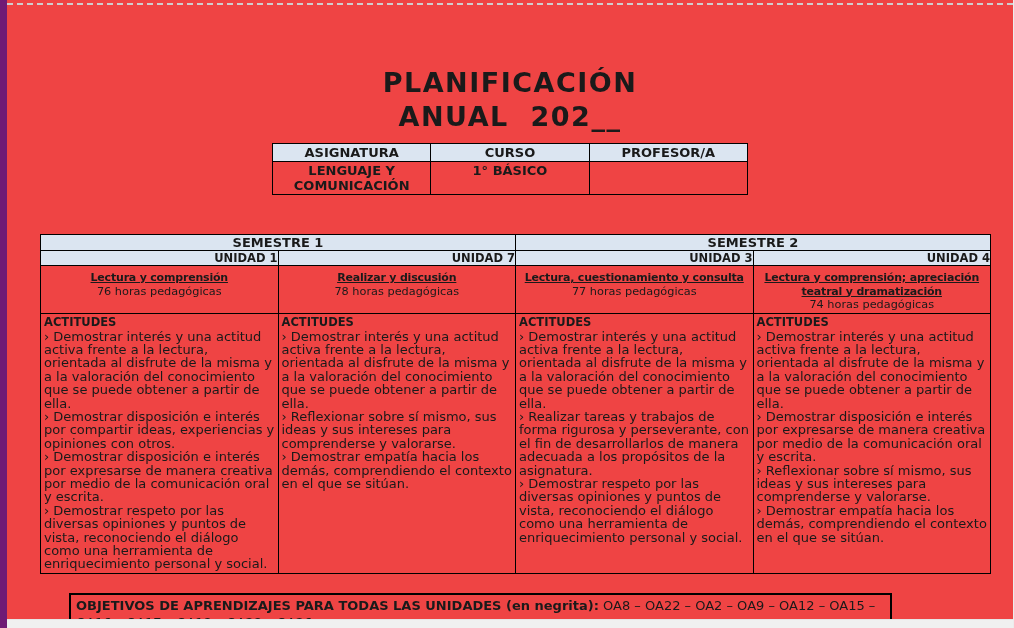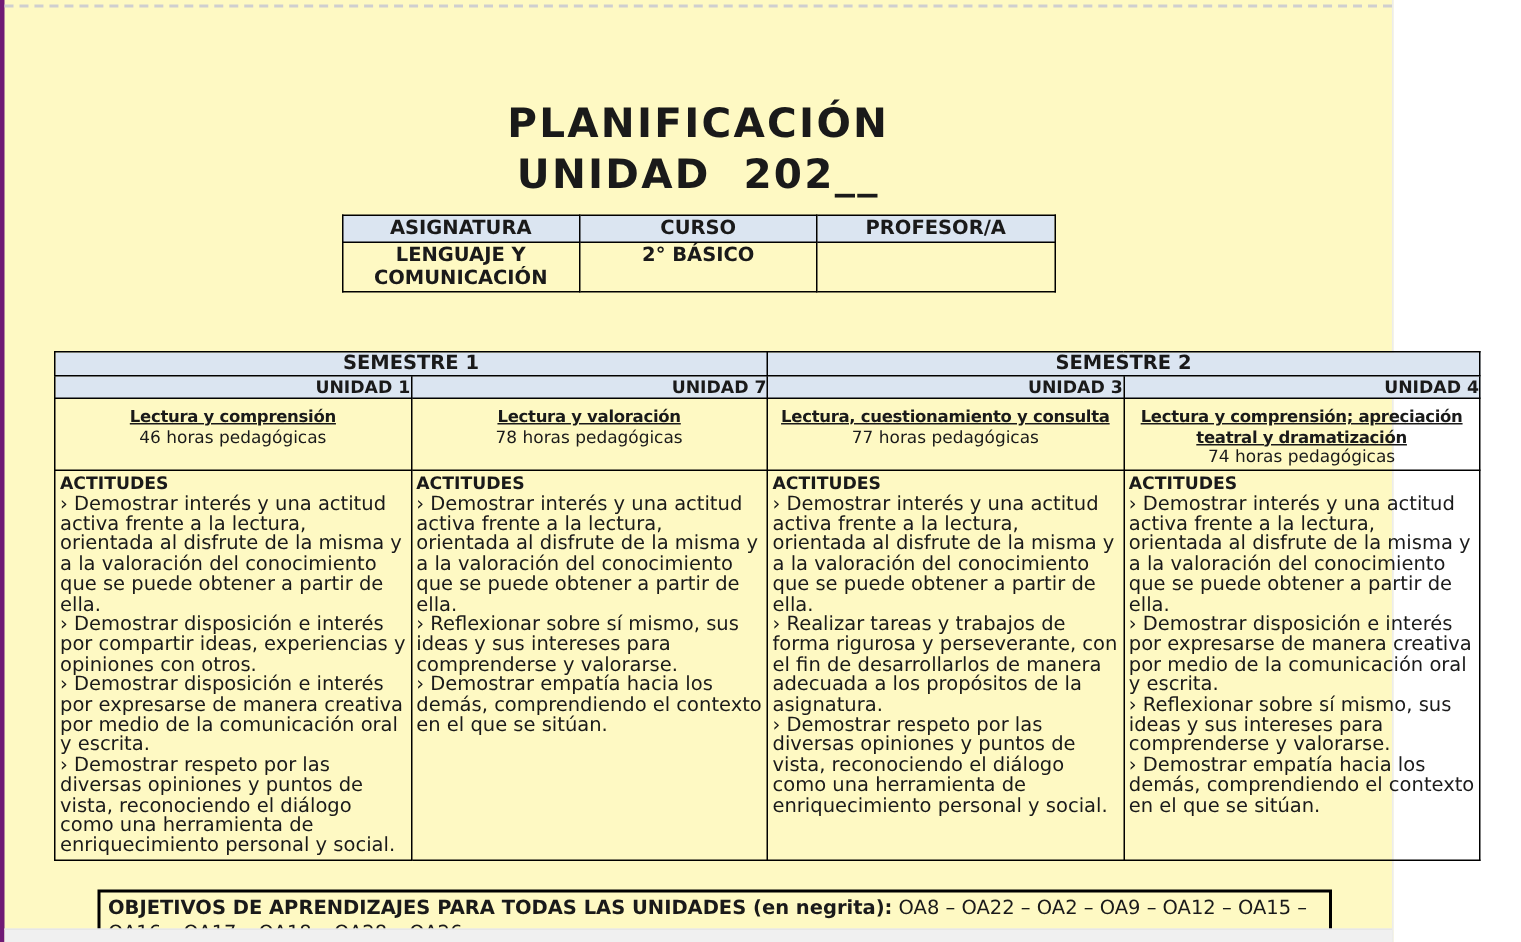--- a/index.html
+++ b/index.html
@@ -7,24 +7,24 @@
     padding: 0;
     width: 1014px;
     height: 628px;
     background: #ffffff;
     font-family: "DejaVu Sans", sans-serif;
     color: #1a1a1a;
     overflow: hidden;
   }
   .page {
     position: relative;
-    width: 929px;
+    width: 1014px;
     height: 628px;
-    background: #fef9c3;
-    border-left: 3px solid #701a75;
+    background: #ef4444;
+    border-left: 7px solid #701a75;
     border-right: 1px solid #ececec;
     box-sizing: border-box;
   }
   .page-top-dashed {
     position: absolute;
     top: 3px; left: 0; right: 0;
     border-top: 2px dashed #cfcfcf;
   }
   .page-bottom-strip {
     position: absolute;
@@ -131,58 +131,58 @@
     line-height: 17px;
   }
   .obj-label { font-weight: bold; }
 </style>
 </head>
 <body>
 
 <div class="page">
   <div class="page-top-dashed"></div>
 
-  <h1 class="title"><span>PLANIFICACIÓN</span><br><span>UNIDAD  202__</span></h1>
+  <h1 class="title"><span>PLANIFICACIÓN</span><br><span>ANUAL  202__</span></h1>
 
   <table class="info-table">
     <thead>
       <tr>
         <th>ASIGNATURA</th>
         <th>CURSO</th>
         <th>PROFESOR/A</th>
       </tr>
     </thead>
     <tbody>
       <tr>
         <td>LENGUAJE Y COMUNICACIÓN</td>
-        <td>2° BÁSICO</td>
+        <td>1° BÁSICO</td>
         <td></td>
       </tr>
     </tbody>
   </table>
 
   <table class="main-table">
     <tbody>
       <tr class="sem-row">
         <th colspan="2">SEMESTRE 1</th>
         <th colspan="2">SEMESTRE 2</th>
       </tr>
       <tr class="unit-row">
         <th>UNIDAD 1</th>
         <th>UNIDAD 7</th>
         <th>UNIDAD 3</th>
         <th>UNIDAD 4</th>
       </tr>
       <tr class="title-row">
         <td>
           <div class="unit-title">Lectura y comprensión</div>
-          <div class="unit-hours">46 horas pedagógicas</div>
-        </td>
-        <td>
-          <div class="unit-title">Lectura y valoración</div>
+          <div class="unit-hours">76 horas pedagógicas</div>
+        </td>
+        <td>
+          <div class="unit-title">Realizar y discusión</div>
           <div class="unit-hours">78 horas pedagógicas</div>
         </td>
         <td>
           <div class="unit-title">Lectura, cuestionamiento y consulta</div>
           <div class="unit-hours">77 horas pedagógicas</div>
         </td>
         <td>
           <div class="unit-title">Lectura y comprensión; apreciación teatral y dramatización</div>
           <div class="unit-hours">74 horas pedagógicas</div>
         </td>

